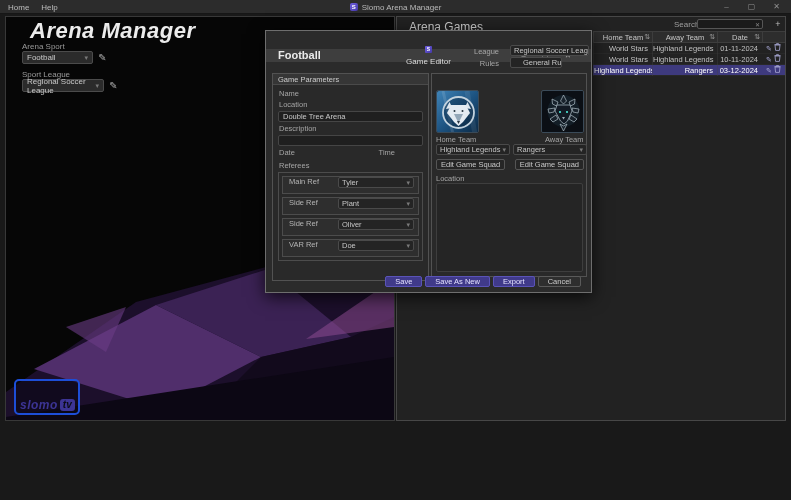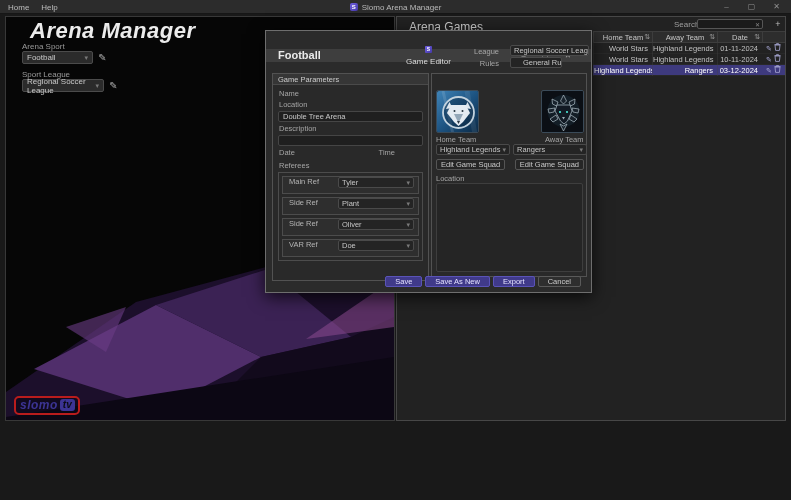--- a/index.html
+++ b/index.html
@@ -17,21 +17,21 @@
   .tb-btn { width:25px; text-align:center; line-height:14px; font-size:8px; color:#8f8f8f; }
 
   
   .arena-panel { position:absolute; left:5px; top:16px; width:390px; height:405px; background:#060606; border:1px solid #383838; overflow:hidden; }
   .polyart { position:absolute; left:0; top:0; width:388px; height:403px; }
   .am-title { position:absolute; left:24px; top:1px; font-size:22px; font-style:italic; font-weight:bold; color:#ececec; letter-spacing:.5px; }
   .ap-label { position:absolute; font-size:8px; color:#9a9a9a; }
   .ap-combo { position:absolute; height:13px; background:#2b2b2b; border:1px solid #4b4b4b; border-radius:2px; font-size:8px; color:#c9c9c9; display:flex; align-items:center; justify-content:space-between; padding:0 4px; }
   .caret { color:#7a7a7a; font-size:7px; line-height:1; }
   .ap-pencil { position:absolute; width:13px; height:13px; color:#a9a9a9; font-size:10px; line-height:13px; text-align:center; }
-  .slomo-logo { position:absolute; left:8px; bottom:5px; border:2px solid #b91c1c; border-radius:5px; padding:0 3px 1px 4px; display:flex; align-items:center; gap:2px; background:rgba(10,8,20,.55); }
+  .slomo-logo { position:absolute; left:8px; bottom:5px; border:2px solid #1d4ed8; border-radius:5px; padding:17px 3px 1px 4px; display:flex; align-items:center; gap:2px; background:rgba(10,8,20,.55); }
   .slomo-word { font-style:italic; font-weight:bold; font-size:12px; color:#3c3494; letter-spacing:.5px; }
   .slomo-tv { font-style:italic; font-weight:bold; font-size:10px; color:#0b0b16; background:#3c3494; border-radius:3px; padding:0 3px 1px 3px; }
 
   
   .games-window { position:absolute; left:396px; top:16px; width:390px; height:405px; background:#222; border:1px solid #474747; }
   .gw-title { position:absolute; left:12px; top:3px; font-size:12px; color:#cfcfcf; }
   .gw-search-label { position:absolute; left:277px; top:3px; font-size:8px; color:#9f9f9f; }
   .gw-search { position:absolute; left:300px; top:2px; width:66px; height:10px; background:#1b1b1b; border:1px solid #565656; border-radius:2px; display:flex; align-items:center; }
   .gw-search input { flex:1; min-width:0; background:transparent; border:none; outline:none; font-size:7px; color:#ccc; padding:0 2px 0 3px; font-family:inherit; }
   .gw-clear { font-size:6px; color:#8a8a8a; padding-right:2px; }

